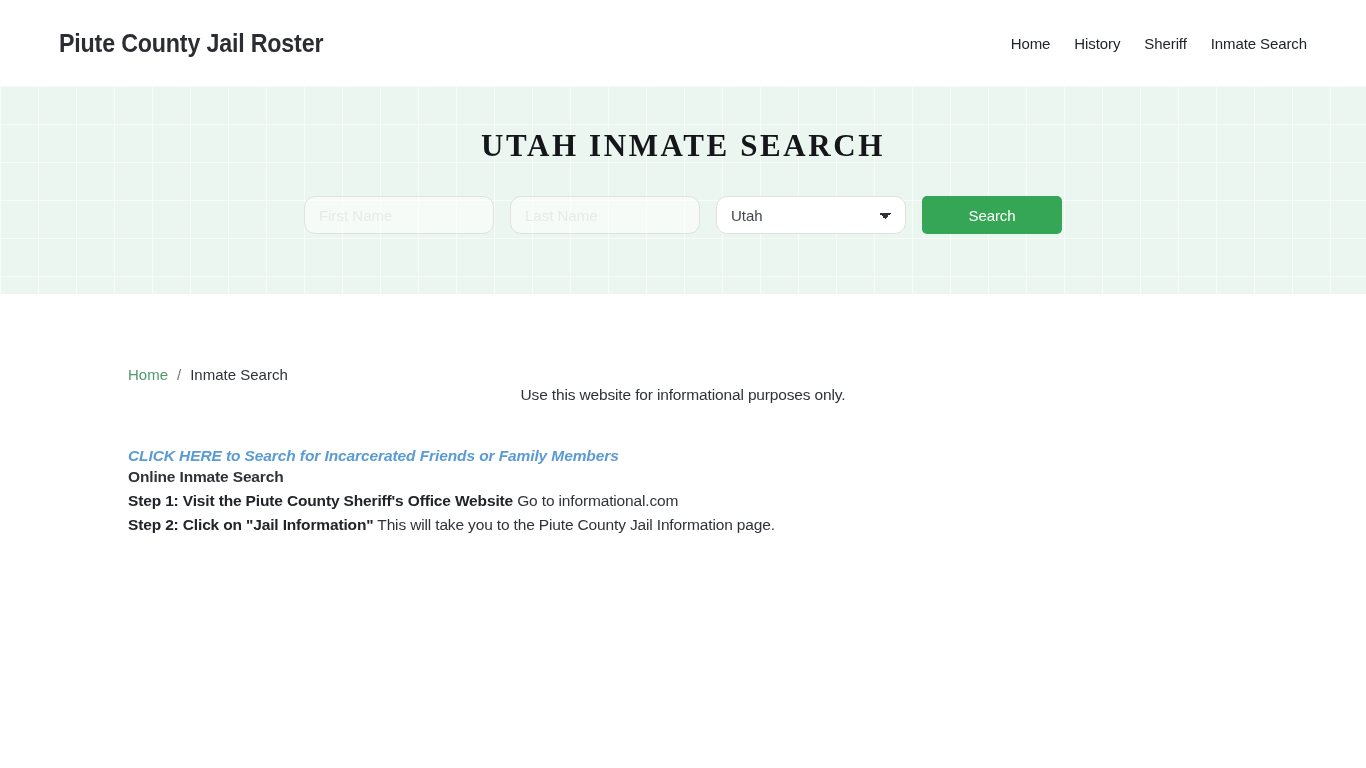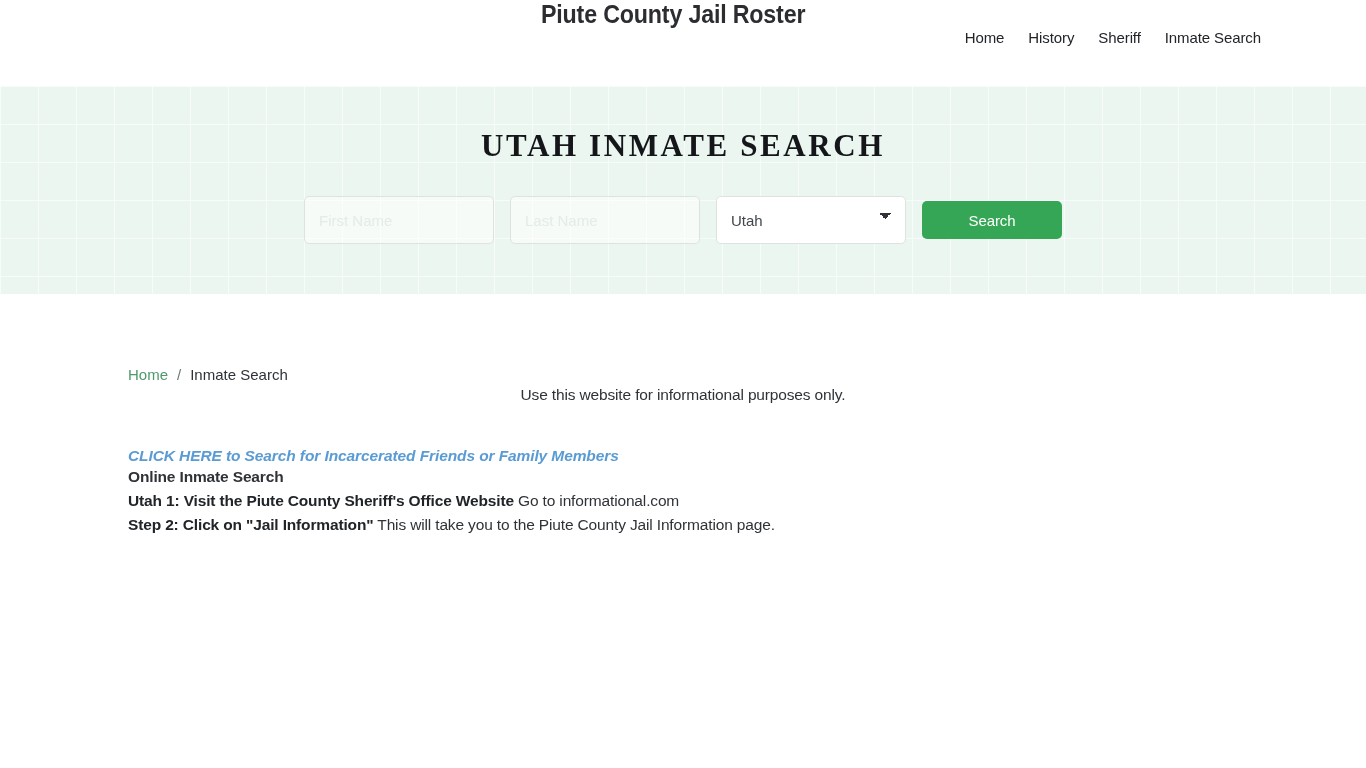--- a/index.html
+++ b/index.html
@@ -17,23 +17,22 @@
     color: #212529;
     -webkit-font-smoothing: antialiased;
   }
 
   
   .site-header {
     height: 86px;
     background: #ffffff;
     display: flex;
     align-items: center;
-    padding: 0 105px;
+    padding: 0 59px;
     position: relative;
-    flex-direction: column;
   }
   .brand {
     font-family: "Liberation Sans", sans-serif;
     font-weight: bold;
     font-size: 25px;
     letter-spacing: -0.2px;
     color: #2b2d31;
     transform: scaleX(0.93);
     transform-origin: left center;
     white-space: nowrap;
@@ -75,23 +74,23 @@
     letter-spacing: 2.6px;
     color: #15161a;
     margin: 0 0 32px 0;
   }
   .search-form {
     display: flex;
     align-items: center;
     gap: 16px;
   }
   .field {
-    height: 48px;
+    height: 38px;
     border: 1px solid #dfe3e0;
-    border-radius: 5px;
+    border-radius: 11px;
     background: rgba(255,255,255,0.55);
     font-size: 15px;
     padding: 0 14px;
     color: #3b4147;
     font-family: "Liberation Sans", sans-serif;
     outline: none;
   }
   .field::placeholder {
     color: #e3ece7;
     opacity: 1;
@@ -217,20 +216,20 @@
   <p class="body-text gap-1">Use this website for informational purposes only.</p>
 
 
   <div class="gap-3">
     <a href="#" class="cta-link">CLICK HERE to Search for Incarcerated Friends or Family Members</a>
   </div>
 
   <p class="body-text gap-4 strong-line">Online Inmate Search</p>
 
   <p class="body-text gap-5">
-    <span class="strong-line">Utah 1: Visit the Piute County Sheriff's Office Website</span><span> Go to informational.com</span>
+    <span class="strong-line">Step 1: Visit the Piute County Sheriff's Office Website</span><span> Go to informational.com</span>
   </p>
 
   <p class="body-text gap-6">
     <span class="strong-line">Step 2: Click on "Jail Information"</span><span> This will take you to the Piute County Jail Information page.</span>
   </p>
 
 </main>
 
 </body></html>

